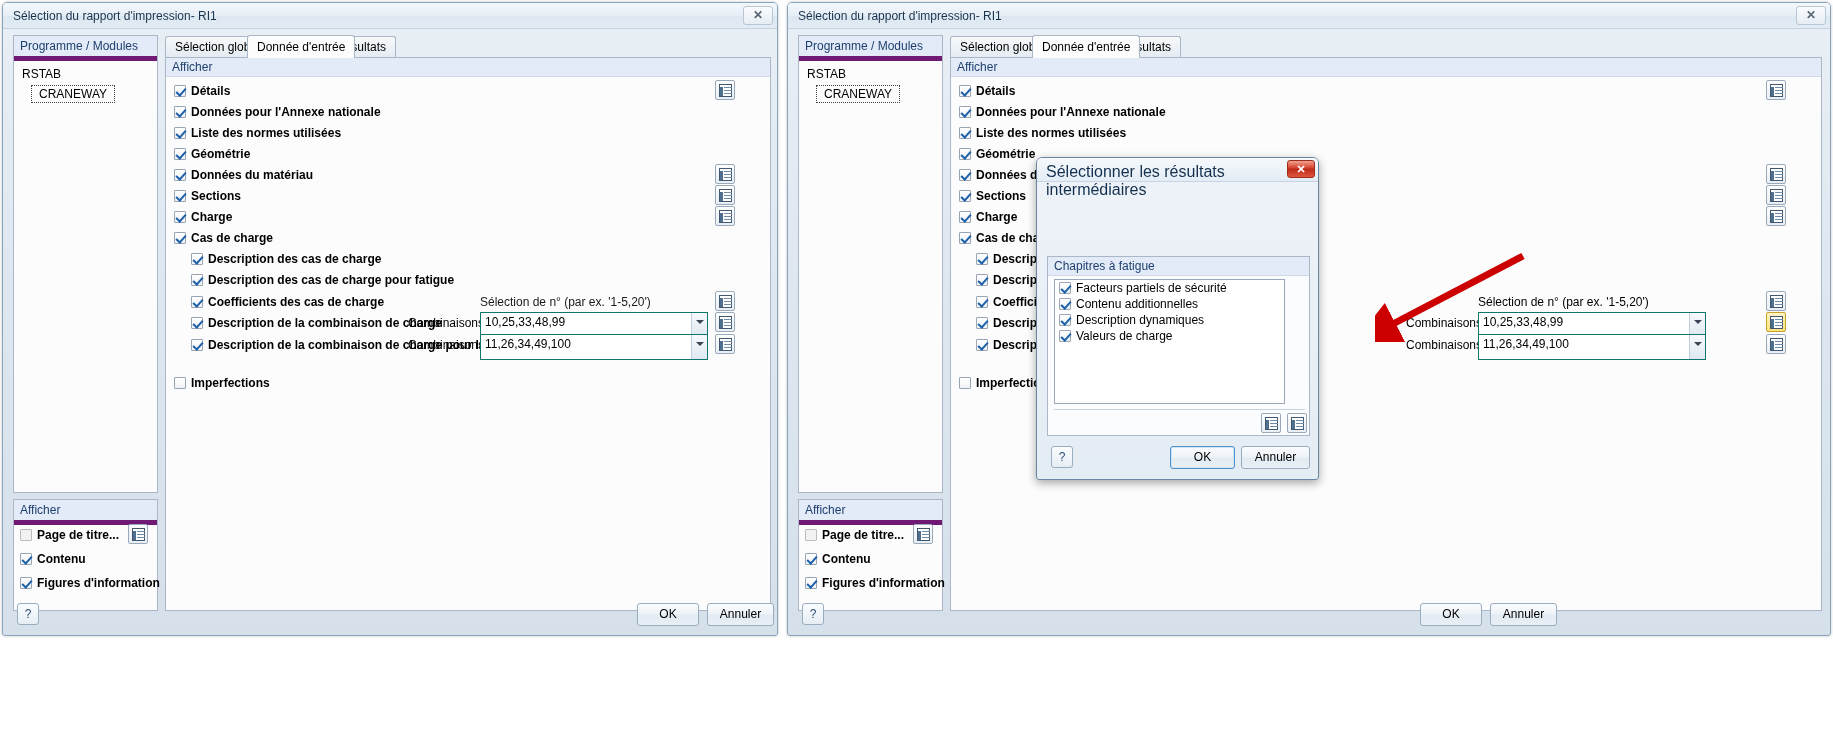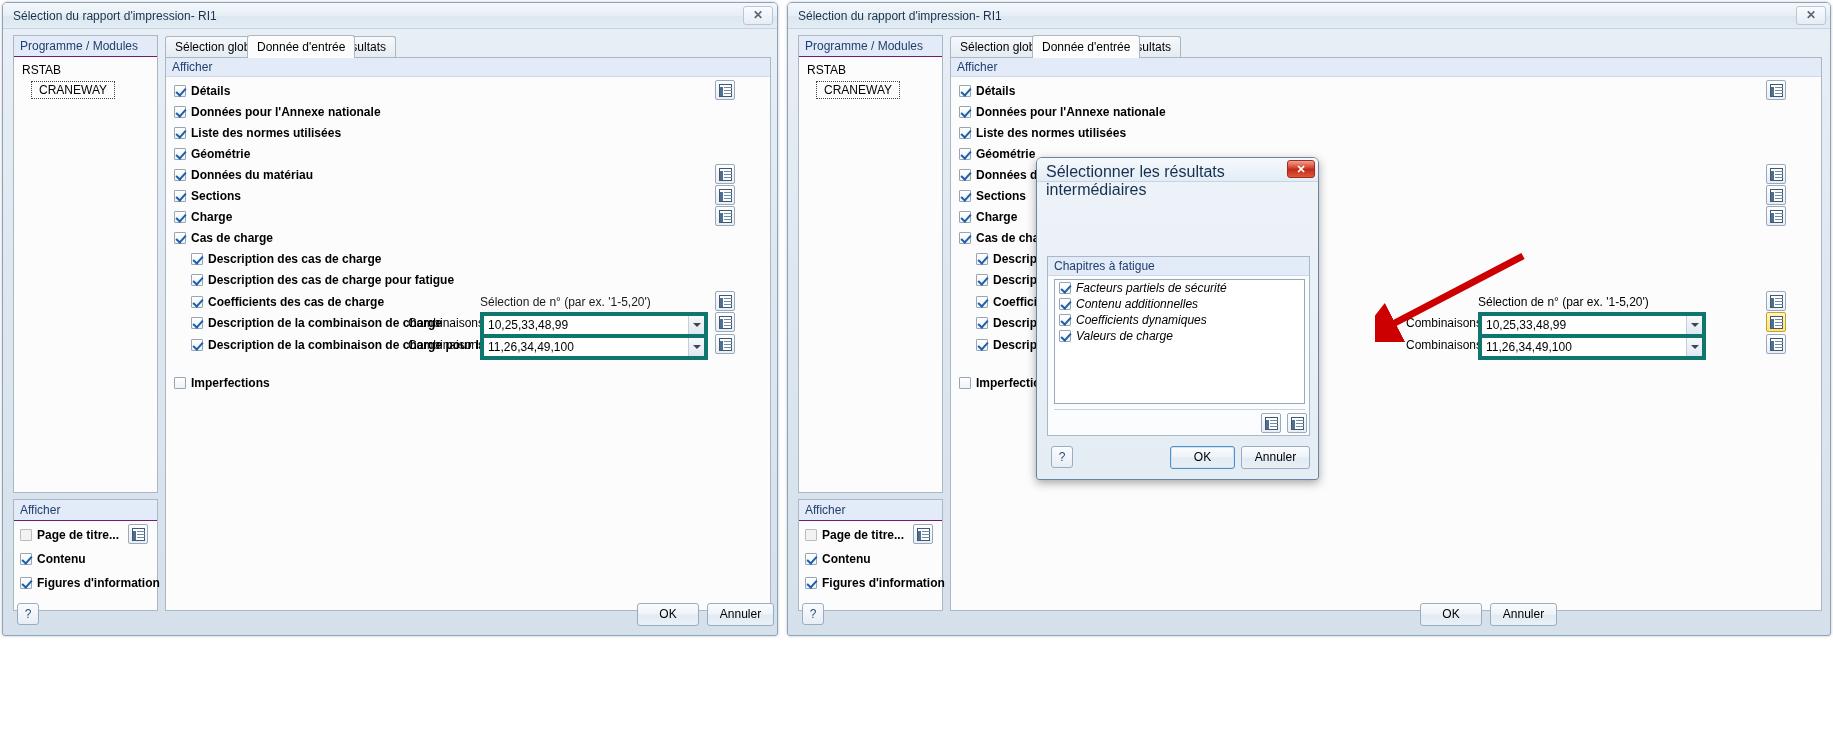--- a/index.html
+++ b/index.html
@@ -59,21 +59,21 @@
     font-size: 12px;
     padding: 2px 6px;
     border-bottom: 1px solid #cfd9e6;
   }
 
   
   .listhdr {
     background: #e2ebf7;
     color: #1f3f6e;
     padding: 3px 6px;
-    border-bottom: 1px solid #701a75;
+    border-bottom: 5px solid #701a75;
     font-size: 12px;
   }
   .listitem { padding: 2px 8px; font-size: 12px; }
   .listitem.sel { border: 1px dotted #444; padding: 1px 7px; display:inline-block; margin-left:17px;}
 
   
   .tabstrip { position:absolute; height: 22px; }
   .tab {
     position: absolute; top: 1px;
     height: 21px;
@@ -127,21 +127,21 @@
   }
   .rb.checked::after{
     content:""; position:absolute; left:3px; top:3px;
     width:6px;height:6px;border-radius:50%;background:#1d5fa8;
   }
 
   
   .combo {
     position: absolute;
     height: 26px;
-    border: 4px solid #0f766e;
+    border: 1px solid #0f766e;
     background: #fff;
     font-size: 12px;
   }
   .combo .val { padding: 2px 4px; }
   .combo .arrow {
     position: absolute; right: 0; top: 0; bottom: 0; width: 16px;
     background: linear-gradient(to bottom,#f6f9fc,#dfe8f1);
     border-left: 1px solid #c2cedb;
   }
   .combo .arrow::after {
@@ -465,29 +465,29 @@
 
     <div class="mtitle">
       <span>Sélectionner les résultats intermédiaires</span>
       <div class="mclose">✕</div>
     </div>
 
 
     <div class="panel" style="left:10px; top:98px; width:263px; height:180px; background:#fbfcfd;">
       <div class="grouphdr">Chapitres à fatigue</div>
 
-      <div class="listbox" style="left:6px; top:22px; width:251px; height:125px;font-style:italic;">
+      <div class="listbox" style="left:6px; top:22px; width:231px; height:125px;">
         <div class="lbitem">
           <span class="cb checked"></span><label style="margin-left:5px">Facteurs partiels de sécurité</label>
         </div>
         <div class="lbitem">
           <span class="cb checked"></span><label style="margin-left:5px">Contenu additionnelles</label>
         </div>
         <div class="lbitem">
-          <span class="cb checked"></span><label style="margin-left:5px">Coefficients dynamiques</label>
+          <span class="cb checked"></span><label style="margin-left:5px">Description dynamiques</label>
         </div>
         <div class="lbitem">
           <span class="cb checked"></span><label style="margin-left:5px">Valeurs de charge</label>
         </div>
       </div>
 
       <div class="divider" style="left:6px; top:152px; width:251px;"></div>
 
       <div class="iconbtn" style="left:213px; top:156px;">
           <span class="gl"></span>

